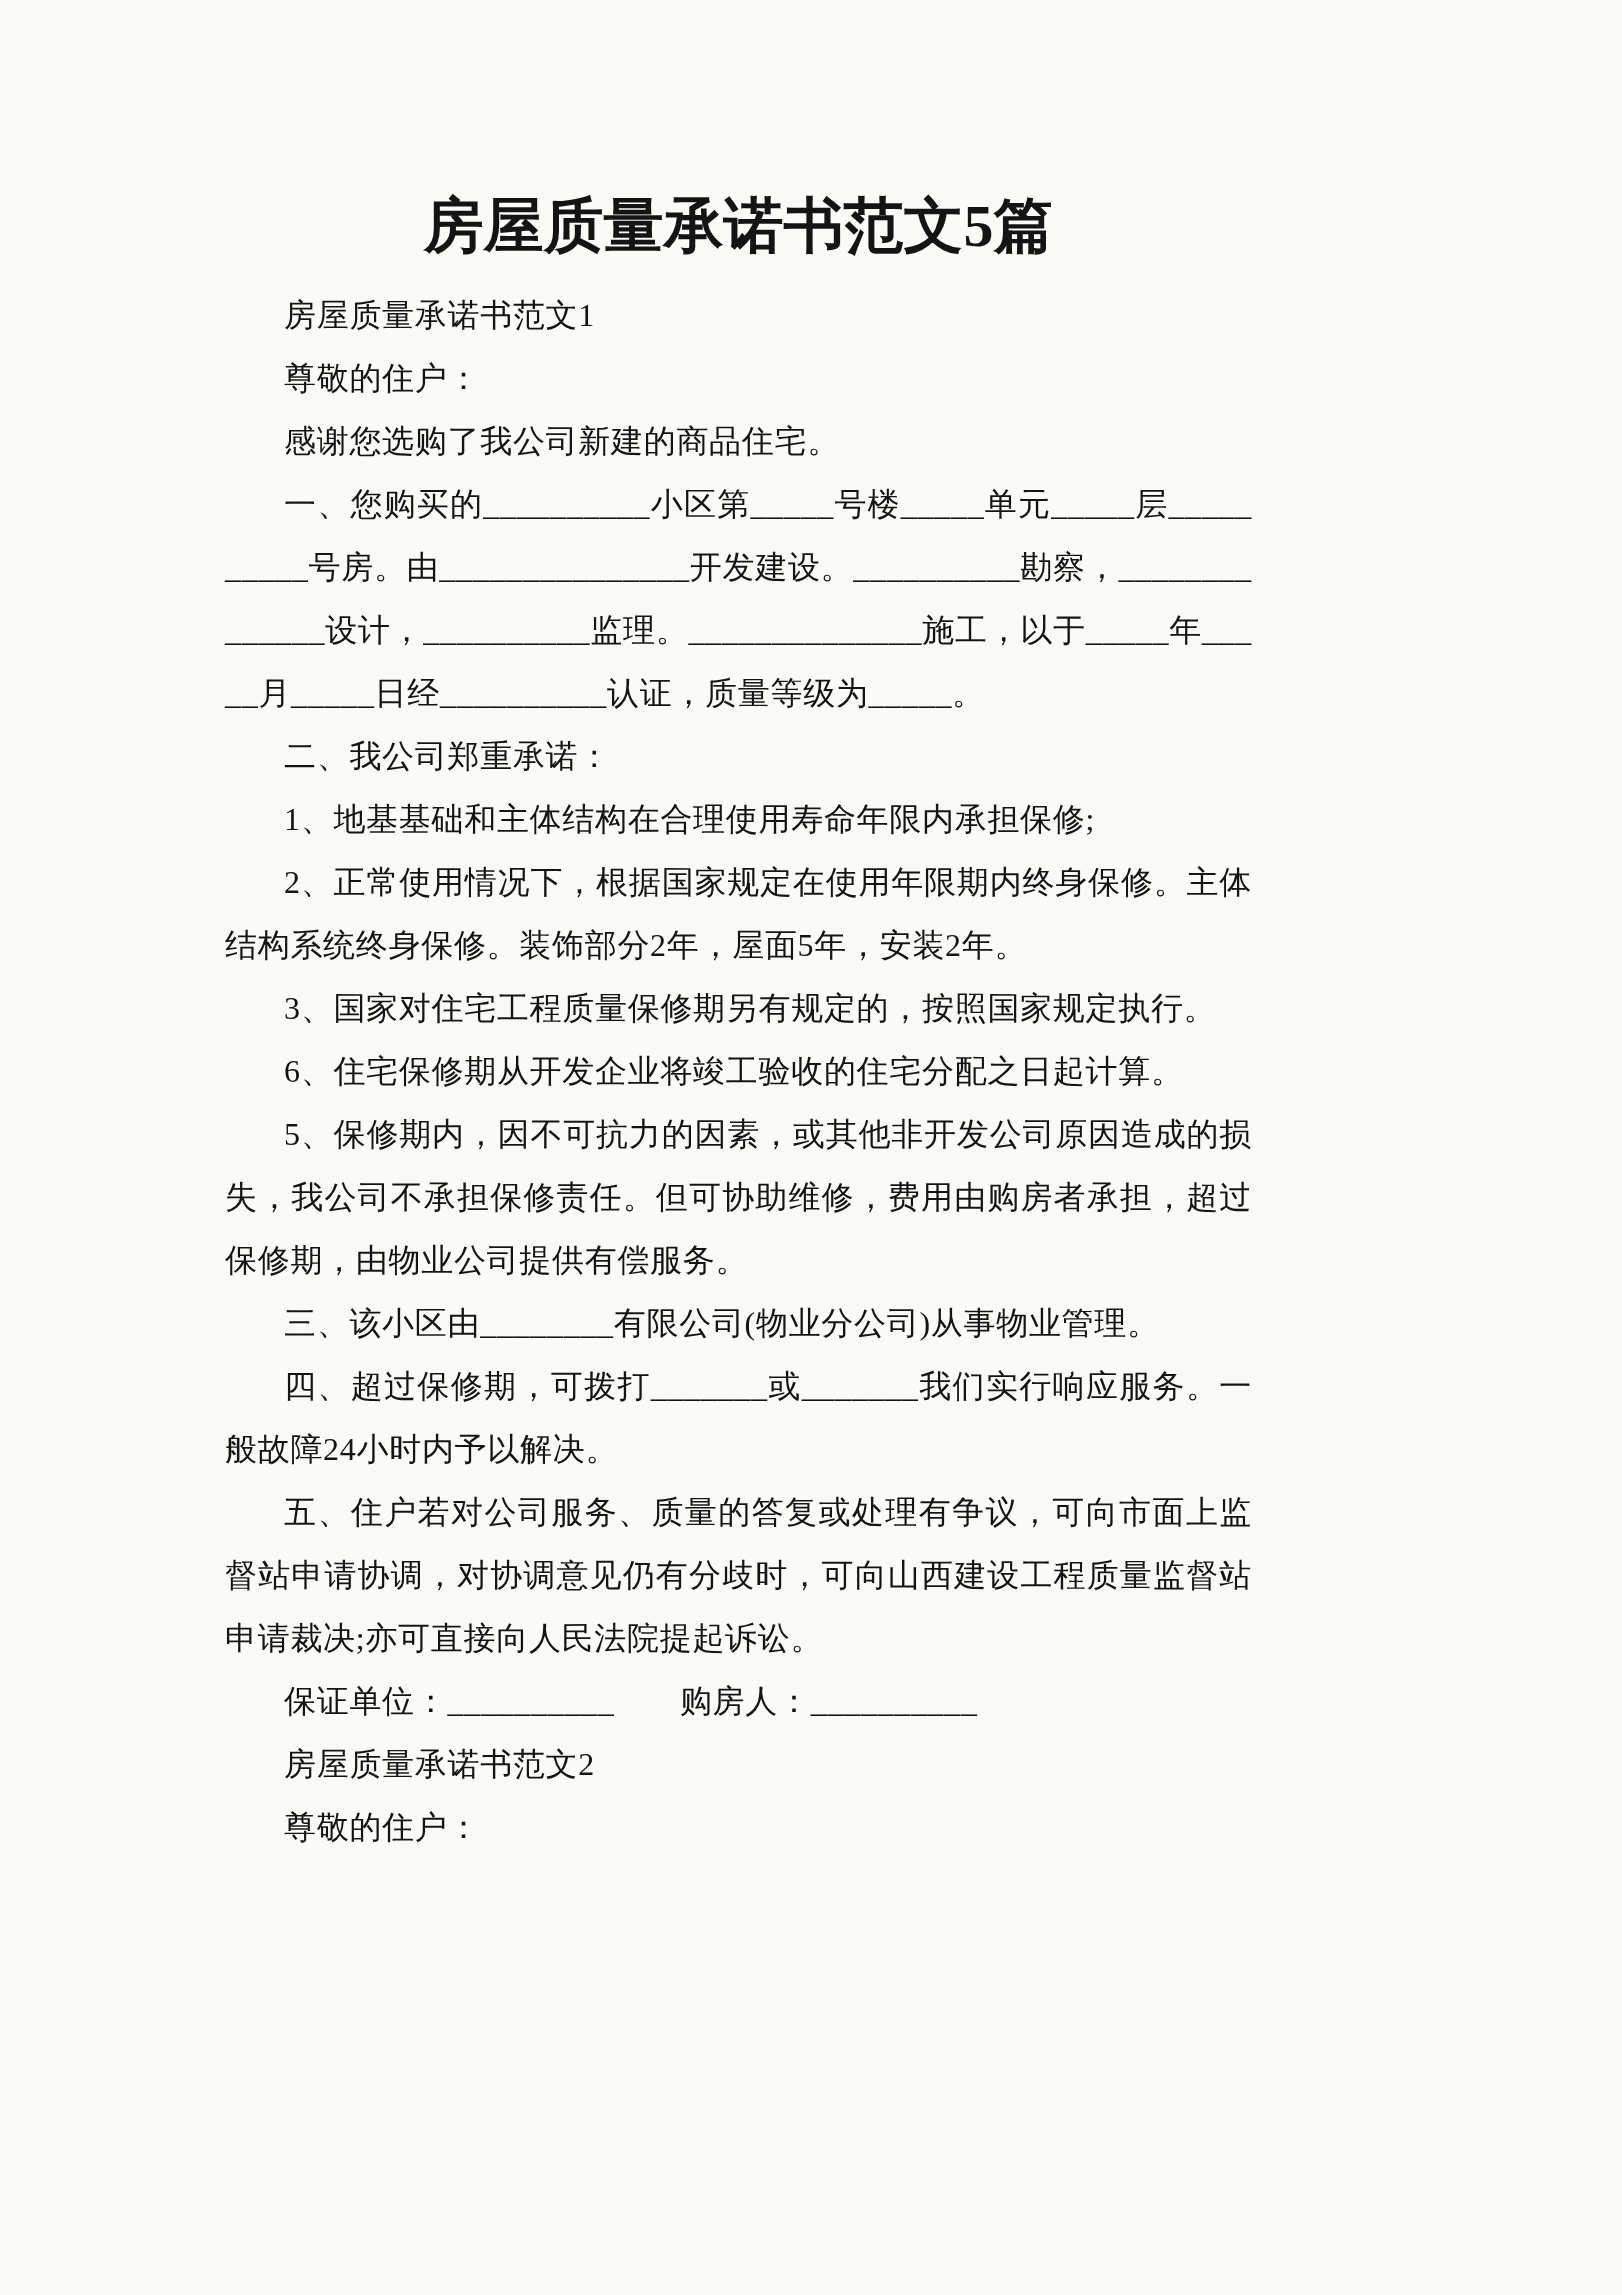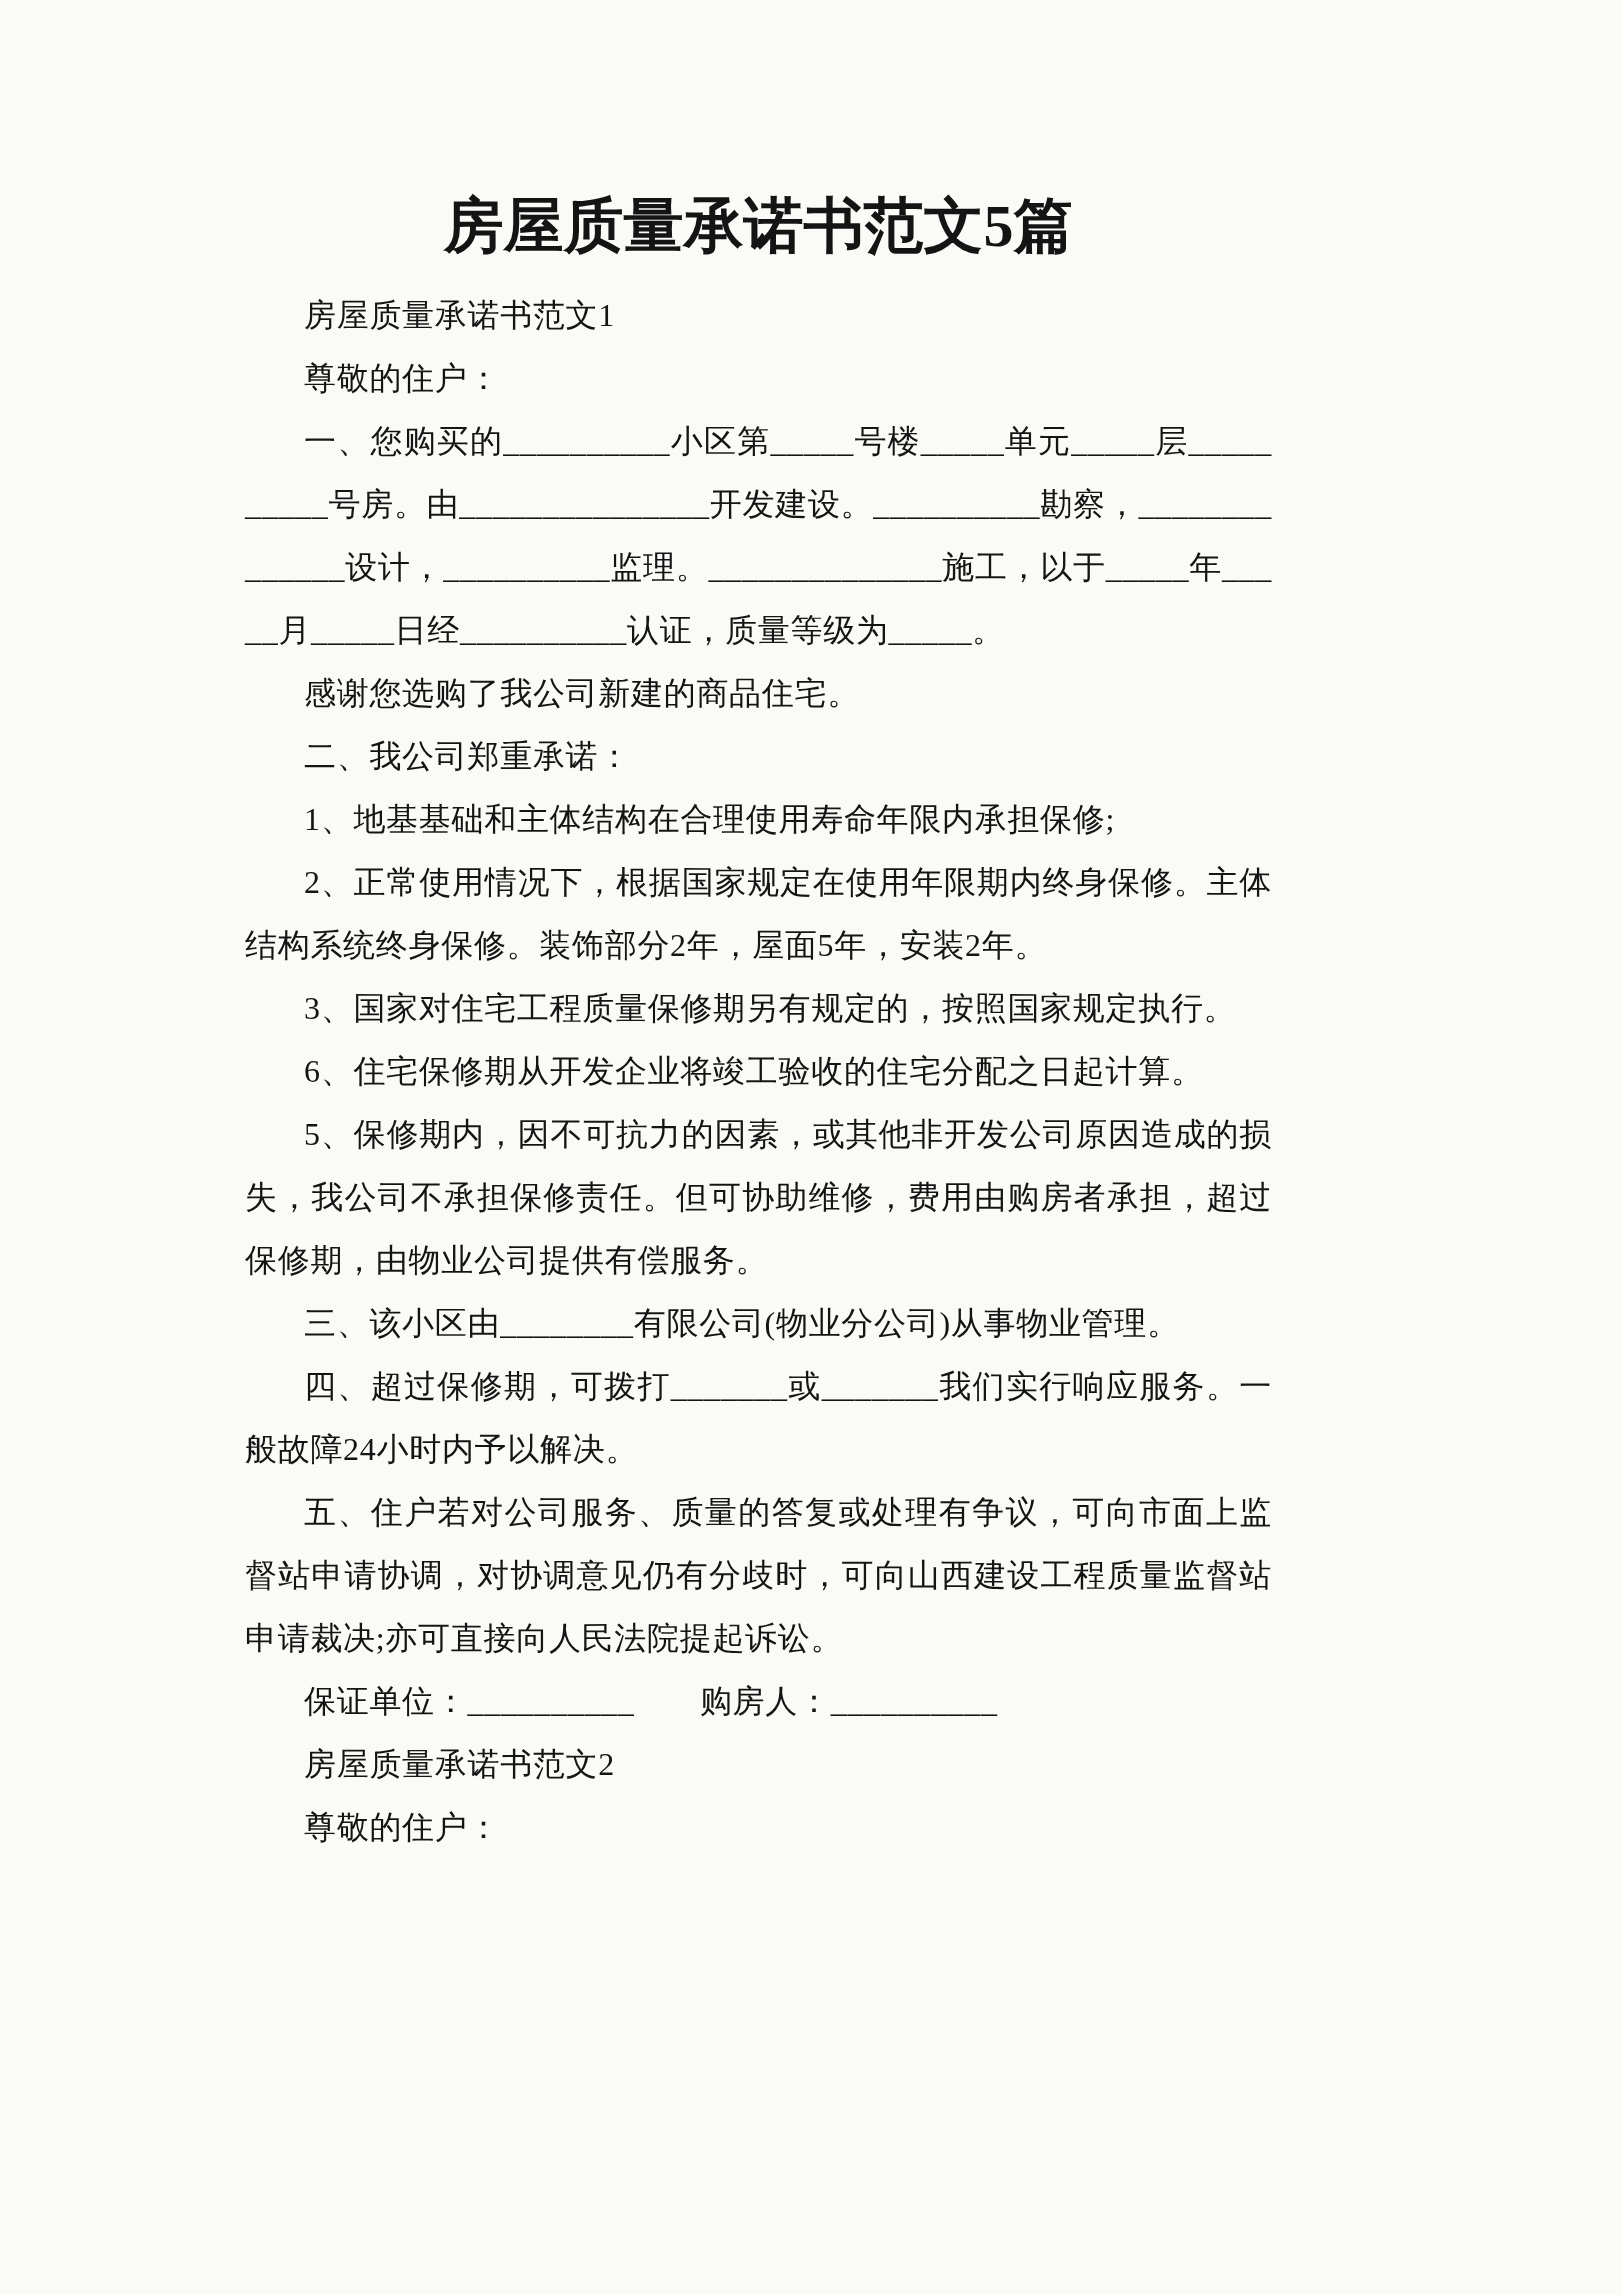--- a/index.html
+++ b/index.html
@@ -12,21 +12,20 @@
     overflow: hidden;
     background: var(--page-bg, #fafaf7);
     color: var(--ink, #141414);
     font-family: "Liberation Serif", "DejaVu Serif", serif;
   }
   .page {
     box-sizing: border-box;
     width: 1474px;
     height: 2295px;
     padding: 182px 222px 26px 225px;
-    margin-left: 20px;
   }
   .doc-title {
     font-size: 60px;
     line-height: 88px;
     font-weight: 700;
     text-align: center;
     margin: 0 0 14.4px 0;
     white-space: nowrap;
   }
   .para {
@@ -39,22 +38,22 @@
     letter-spacing: 0.7px;
   }
 </style>
 </head>
 <body>
 
 <div class="page">
   <h1 class="doc-title">房屋质量承诺书范文5篇</h1>
   <p class="para">房屋质量承诺书范文1</p>
   <p class="para">尊敬的住户：</p>
+  <p class="para">感谢您选购了我公司新建的商品住宅。</p>
   <p class="para">一、您购买的__________小区第_____号楼_____单元_____层__________号房。由_______________开发建设。__________勘察，______________设计，__________监理。______________施工，以于_____年_____月_____日经__________认证，质量等级为_____。</p>
-  <p class="para">感谢您选购了我公司新建的商品住宅。</p>
   <p class="para">二、我公司郑重承诺：</p>
   <p class="para">1、地基基础和主体结构在合理使用寿命年限内承担保修;</p>
   <p class="para">2、正常使用情况下，根据国家规定在使用年限期内终身保修。主体结构系统终身保修。装饰部分2年，屋面5年，安装2年。</p>
   <p class="para">3、国家对住宅工程质量保修期另有规定的，按照国家规定执行。</p>
   <p class="para">6、住宅保修期从开发企业将竣工验收的住宅分配之日起计算。</p>
   <p class="para">5、保修期内，因不可抗力的因素，或其他非开发公司原因造成的损失，我公司不承担保修责任。但可协助维修，费用由购房者承担，超过保修期，由物业公司提供有偿服务。</p>
   <p class="para">三、该小区由________有限公司(物业分公司)从事物业管理。</p>
   <p class="para">四、超过保修期，可拨打_______或_______我们实行响应服务。一般故障24小时内予以解决。</p>
   <p class="para">五、住户若对公司服务、质量的答复或处理有争议，可向市面上监督站申请协调，对协调意见仍有分歧时，可向山西建设工程质量监督站申请裁决;亦可直接向人民法院提起诉讼。</p>
   <p class="para">保证单位：__________　　购房人：__________</p>

